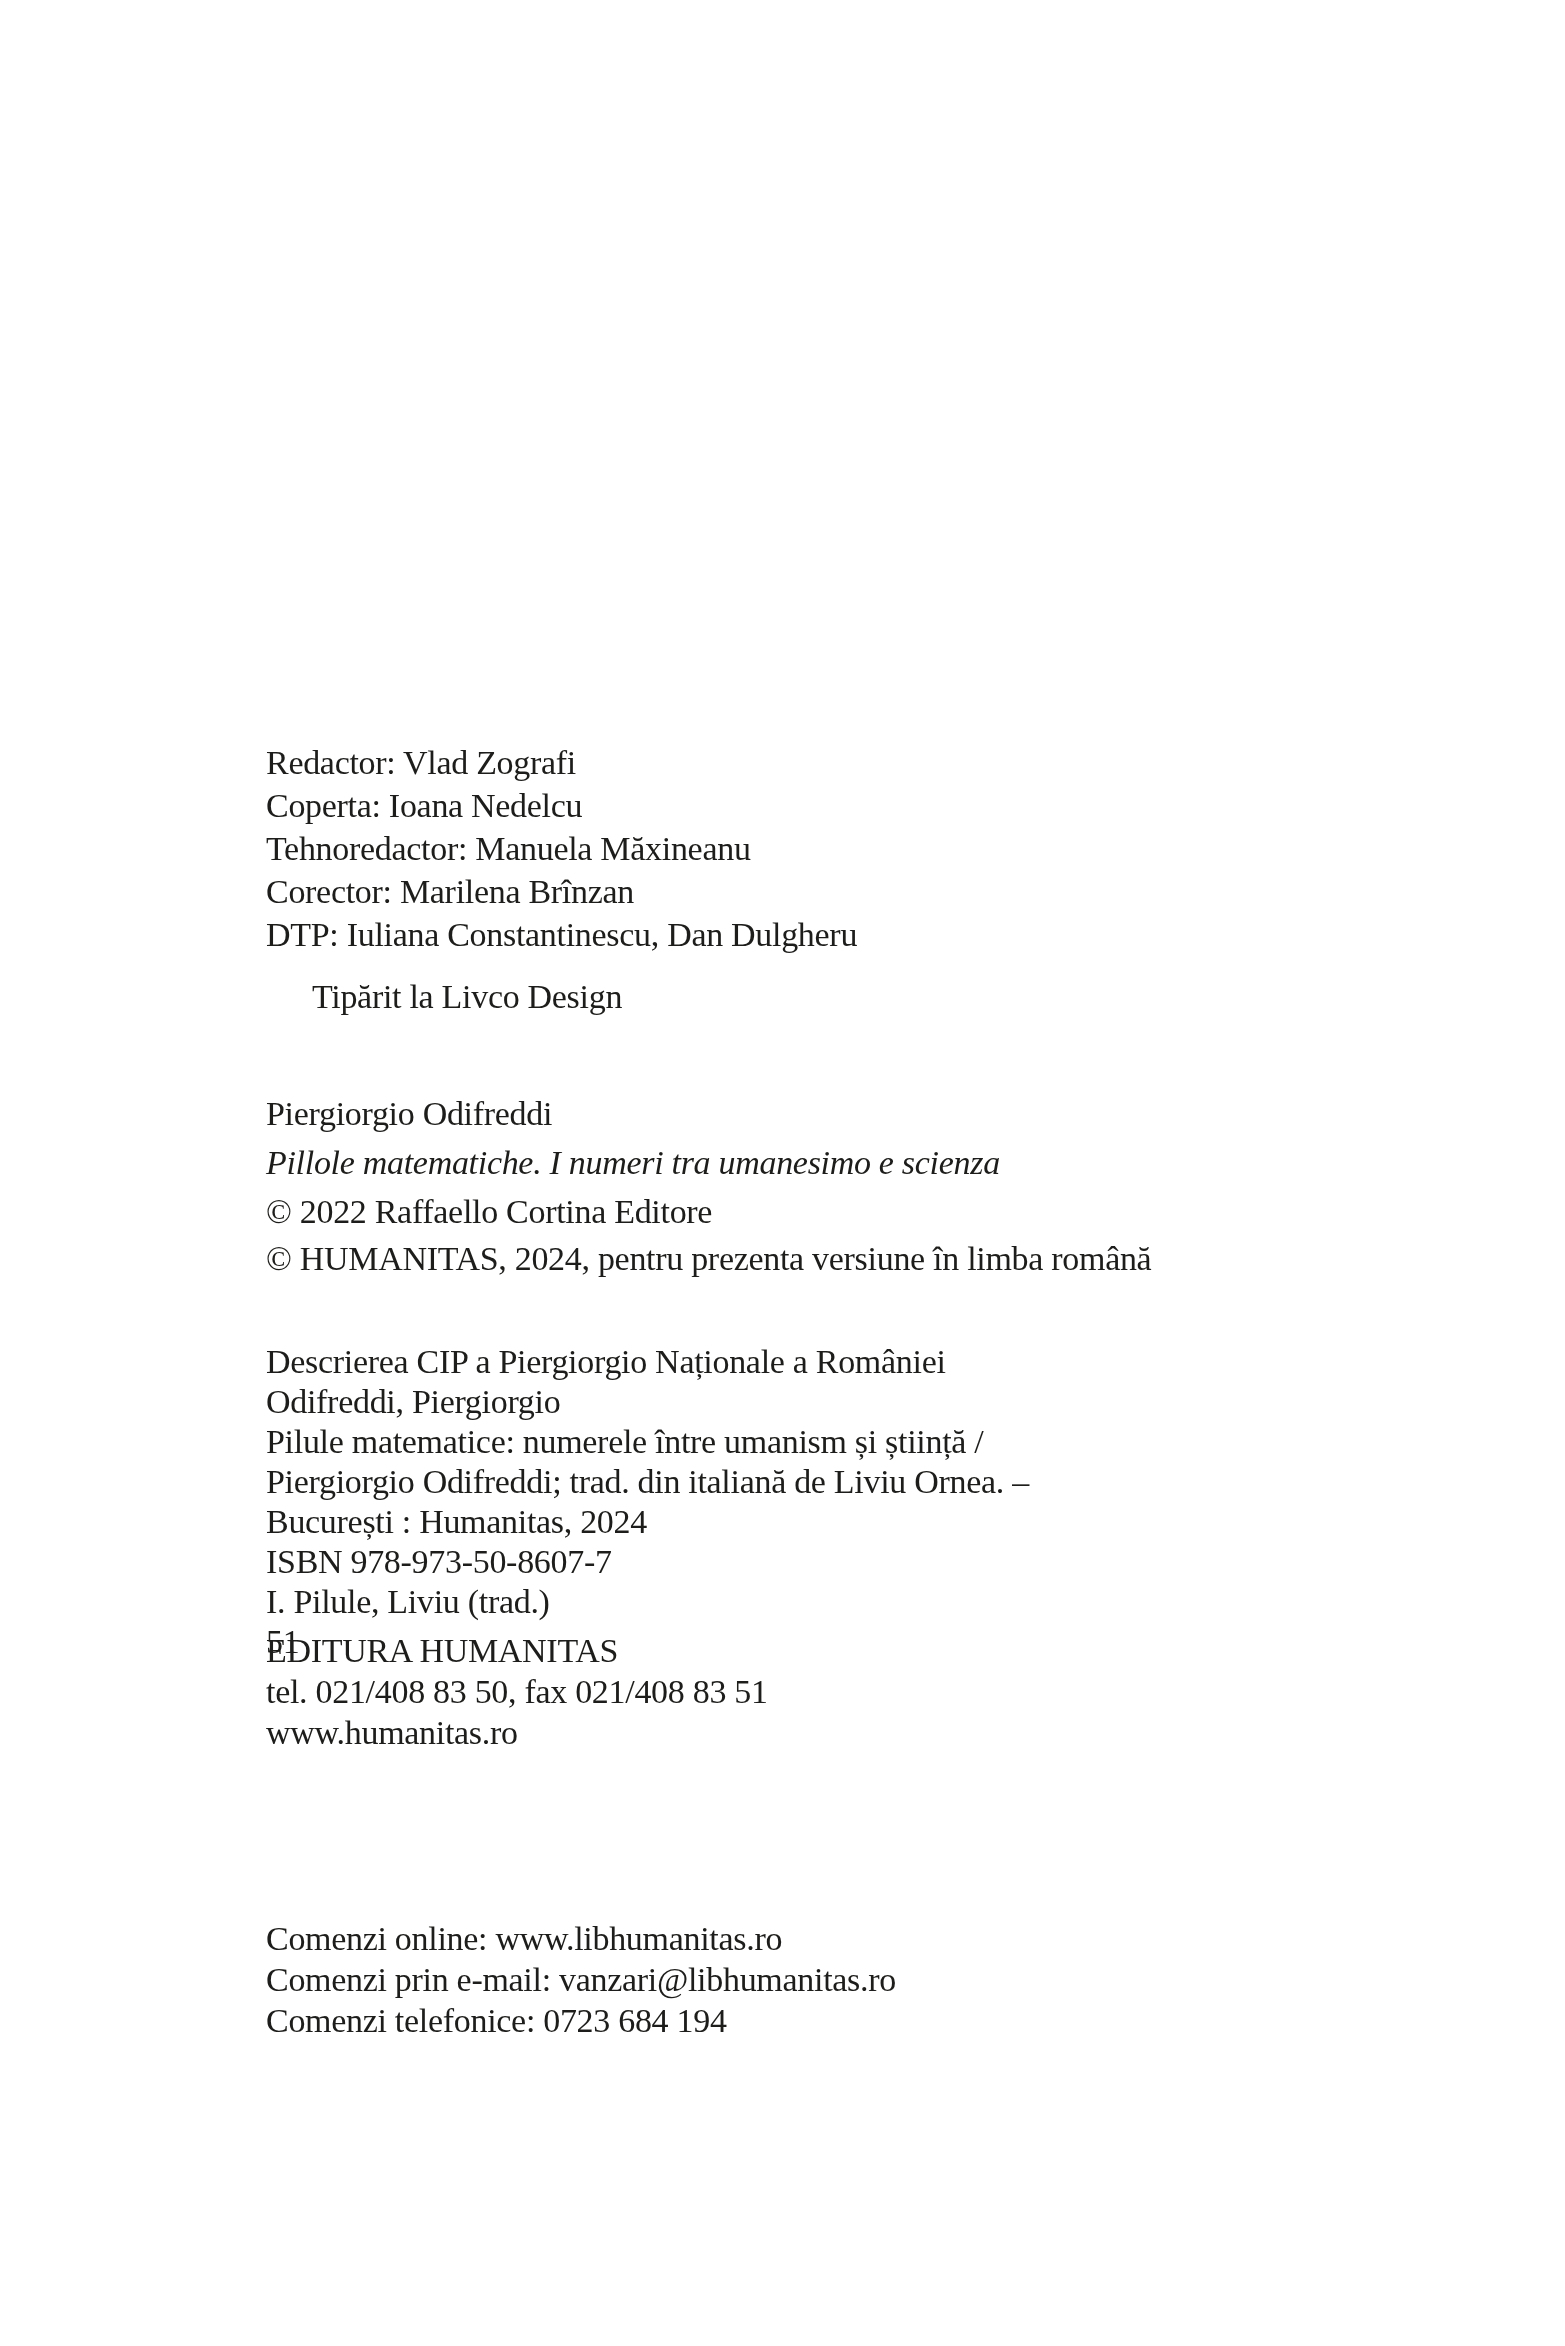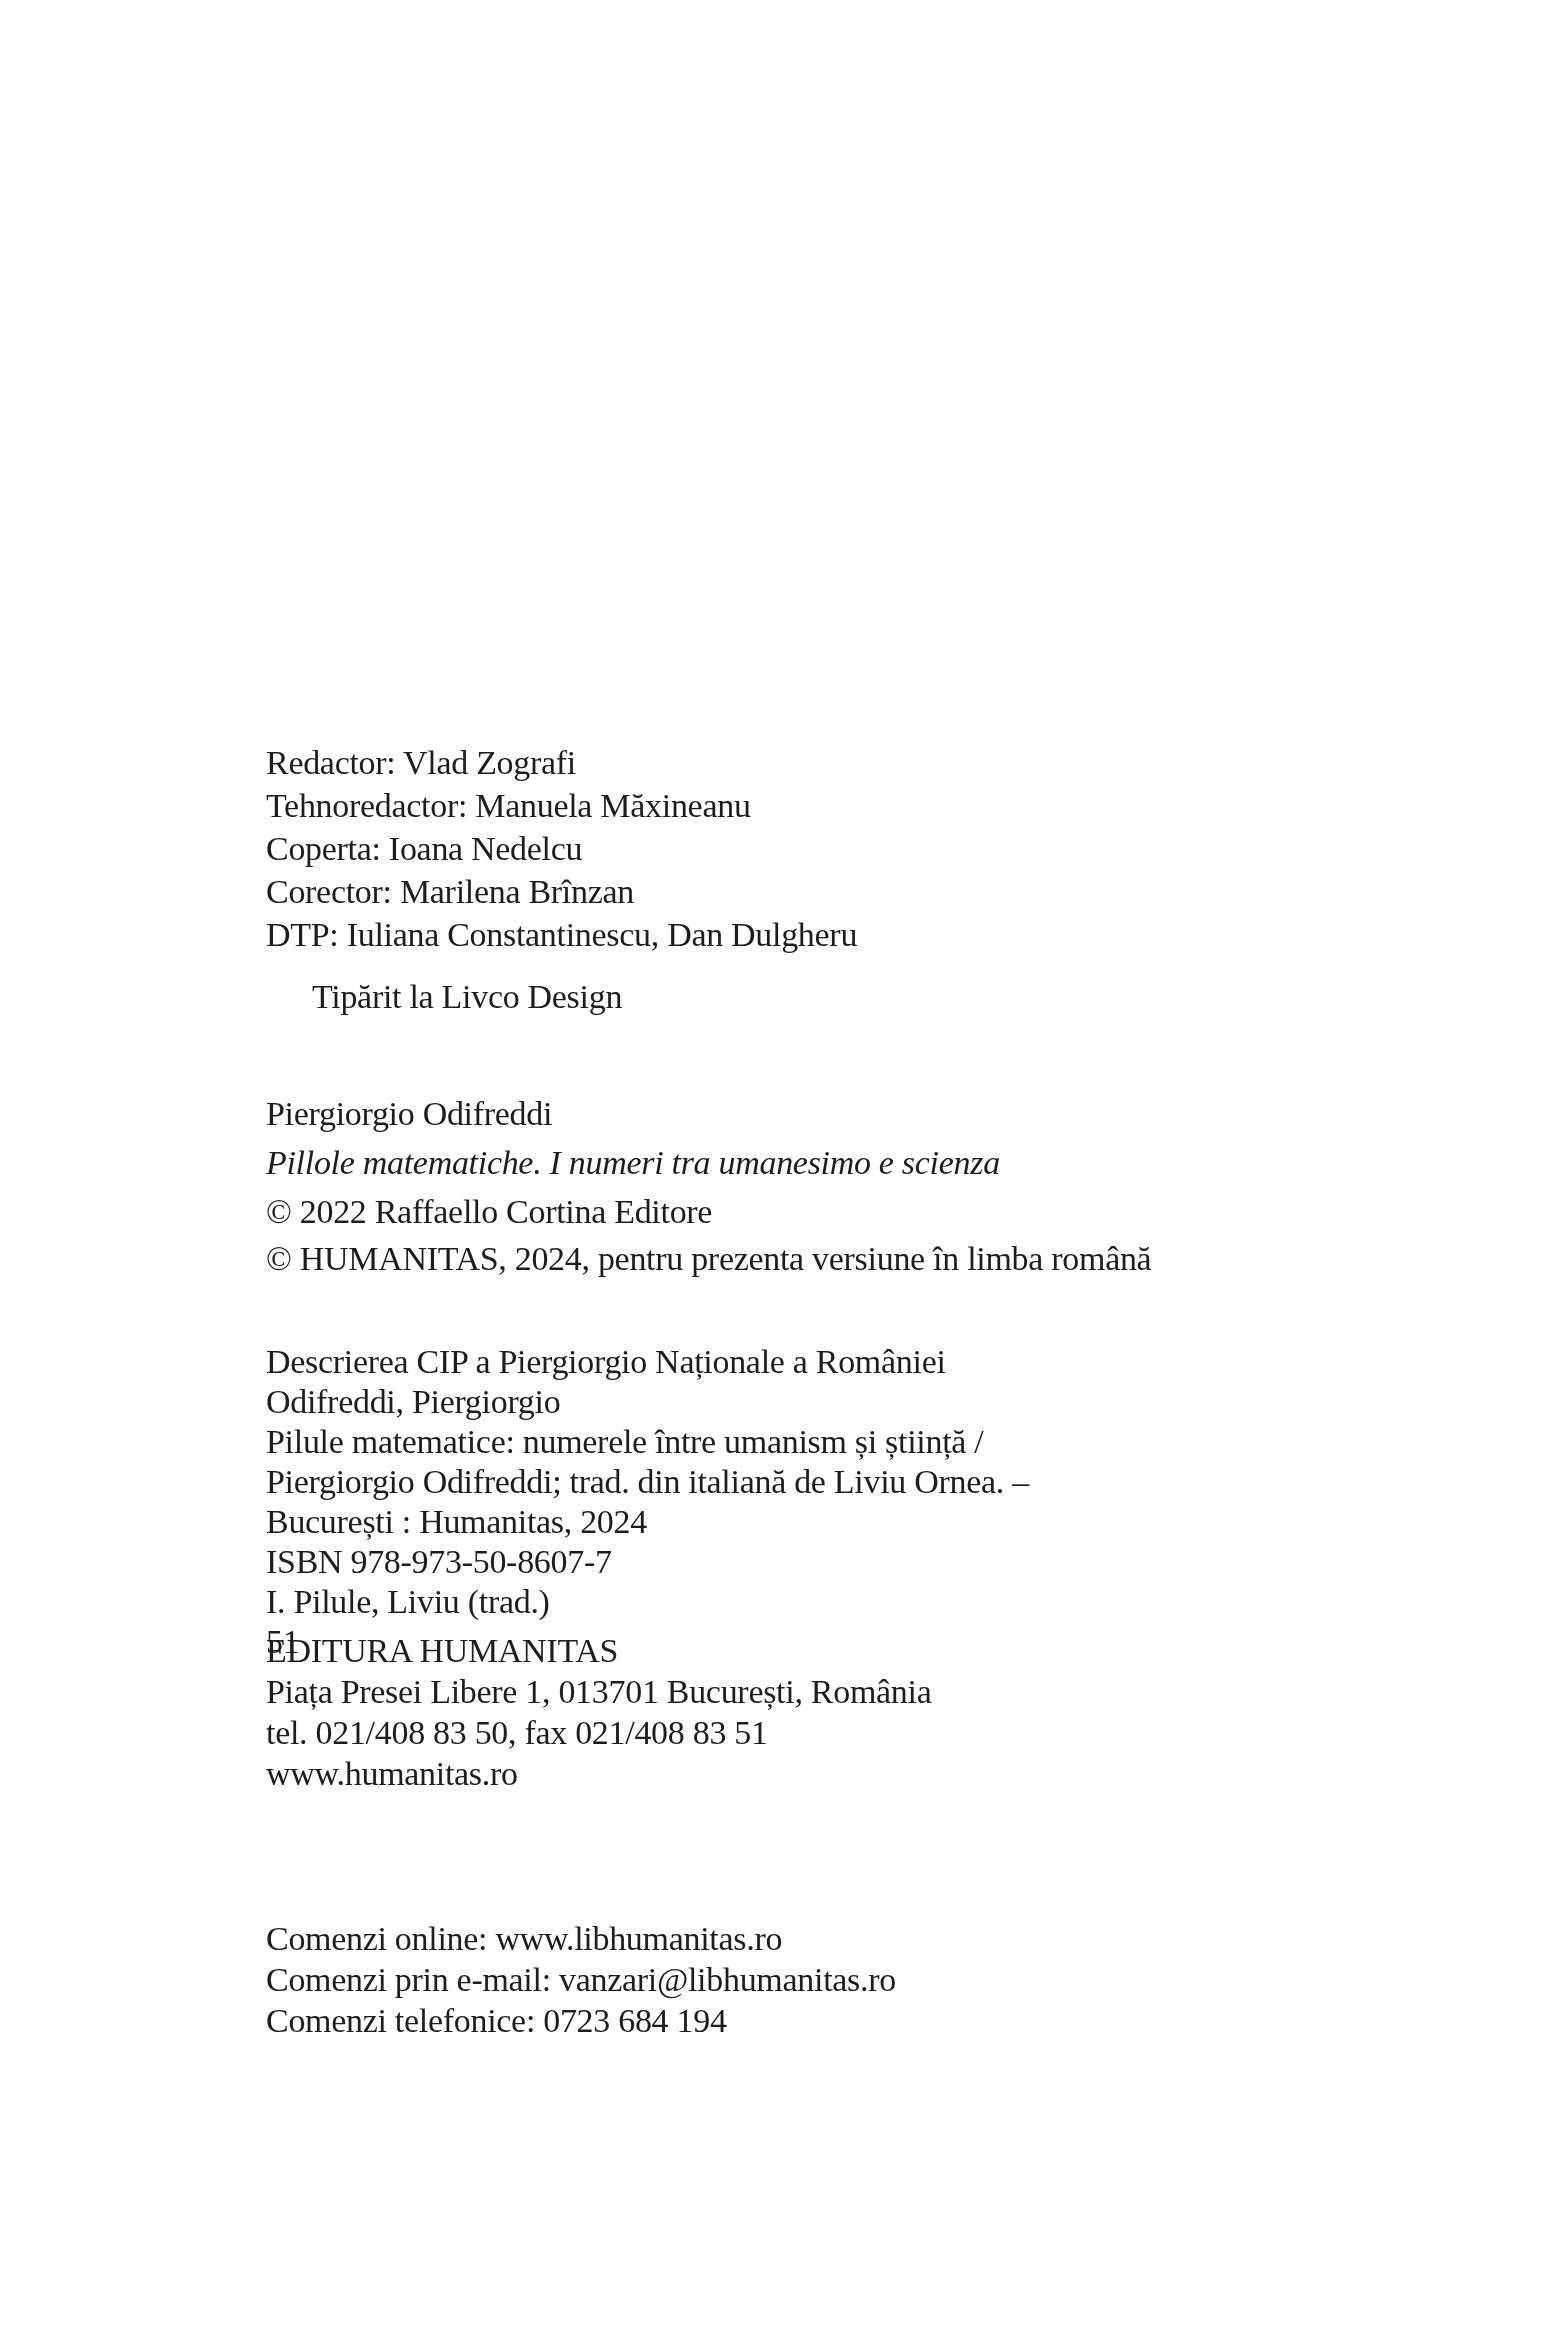--- a/index.html
+++ b/index.html
@@ -49,22 +49,22 @@
   .italic { font-style: italic; }
 </style>
 </head>
 <body>
 
 <div class="page">
   <div class="content">
 
     <section class="block staff">
       <p>Redactor: Vlad Zografi</p>
+      <p>Coperta: Ioana Nedelcu</p>
       <p>Tehnoredactor: Manuela Măxineanu</p>
-      <p>Coperta: Ioana Nedelcu</p>
       <p>Corector: Marilena Brînzan</p>
       <p>DTP: Iuliana Constantinescu, Dan Dulgheru</p>
     </section>
 
     <section class="block printer">
       <p>Tipărit la Livco Design</p>
     </section>
 
     <section class="block original">
       <p>Piergiorgio Odifreddi</p>
@@ -82,21 +82,20 @@
       <p>Pilule matematice: numerele între umanism și știință /</p>
       <p>Piergiorgio Odifreddi; trad. din italiană de Liviu Ornea. –</p>
       <p>București : Humanitas, 2024</p>
       <p>ISBN 978-973-50-8607-7</p>
       <p>I. Pilule, Liviu (trad.)</p>
       <p>51</p>
     </section>
 
     <section class="block publisher">
       <p>EDITURA HUMANITAS</p>
-      <p>Piața Presei Libere 1, 013701 București, România</p>
       <p>tel. 021/408 83 50, fax 021/408 83 51</p>
       <p>www.humanitas.ro</p>
     </section>
 
     <section class="block orders">
       <p>Comenzi online: www.libhumanitas.ro</p>
       <p>Comenzi prin e-mail: vanzari@libhumanitas.ro</p>
       <p>Comenzi telefonice: 0723 684 194</p>
     </section>
 

